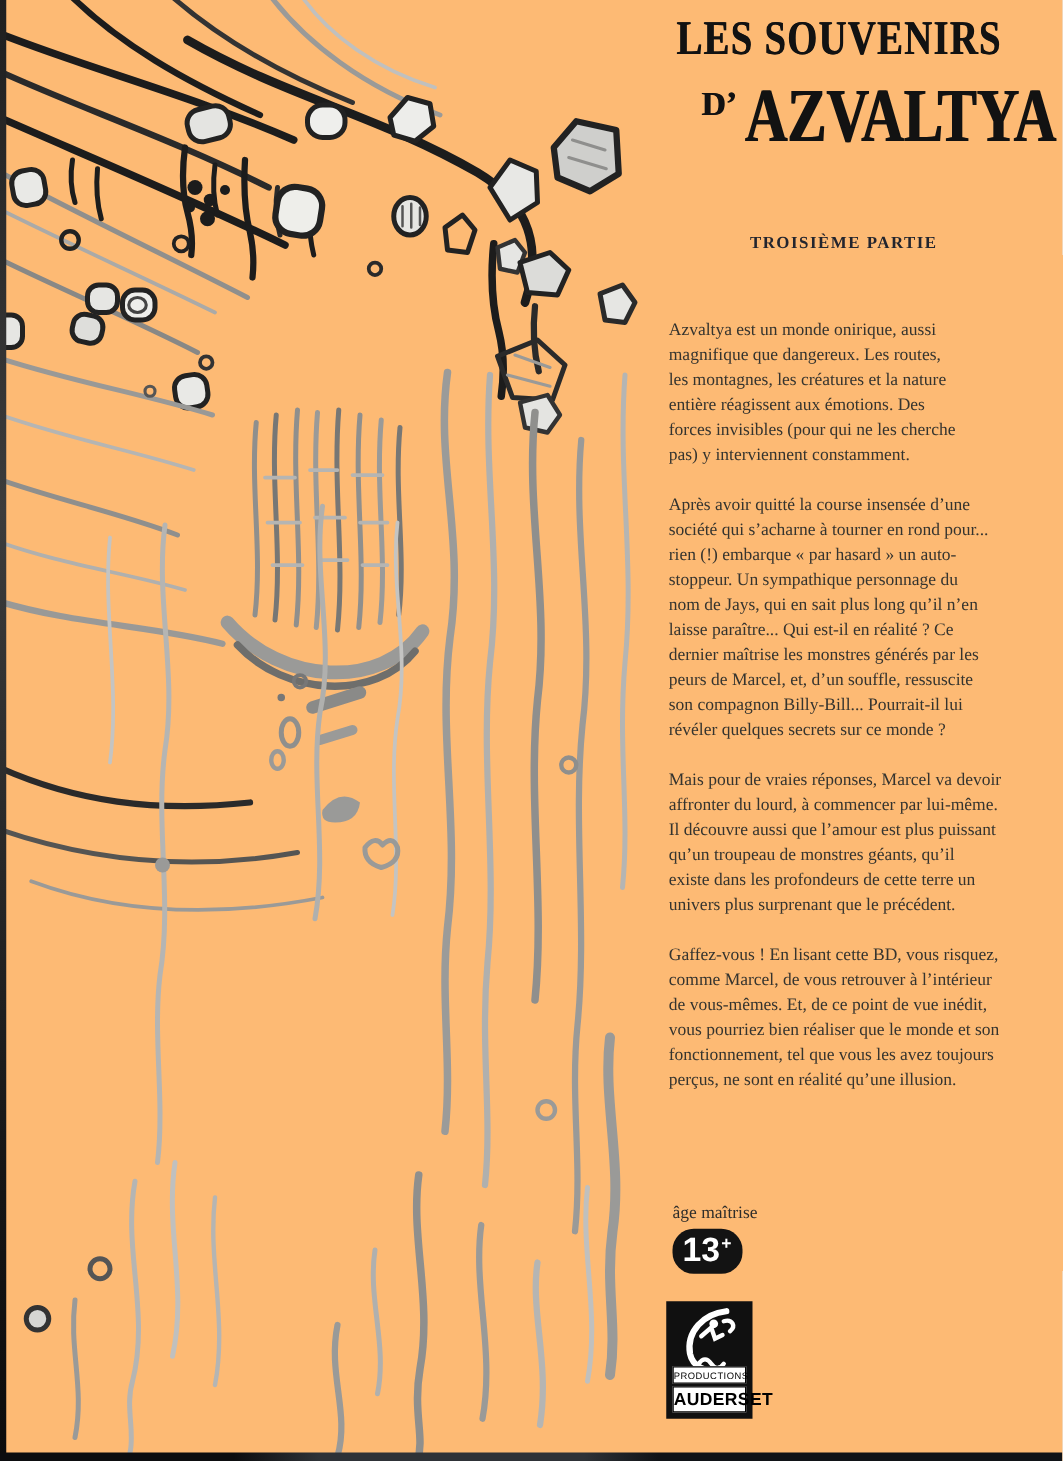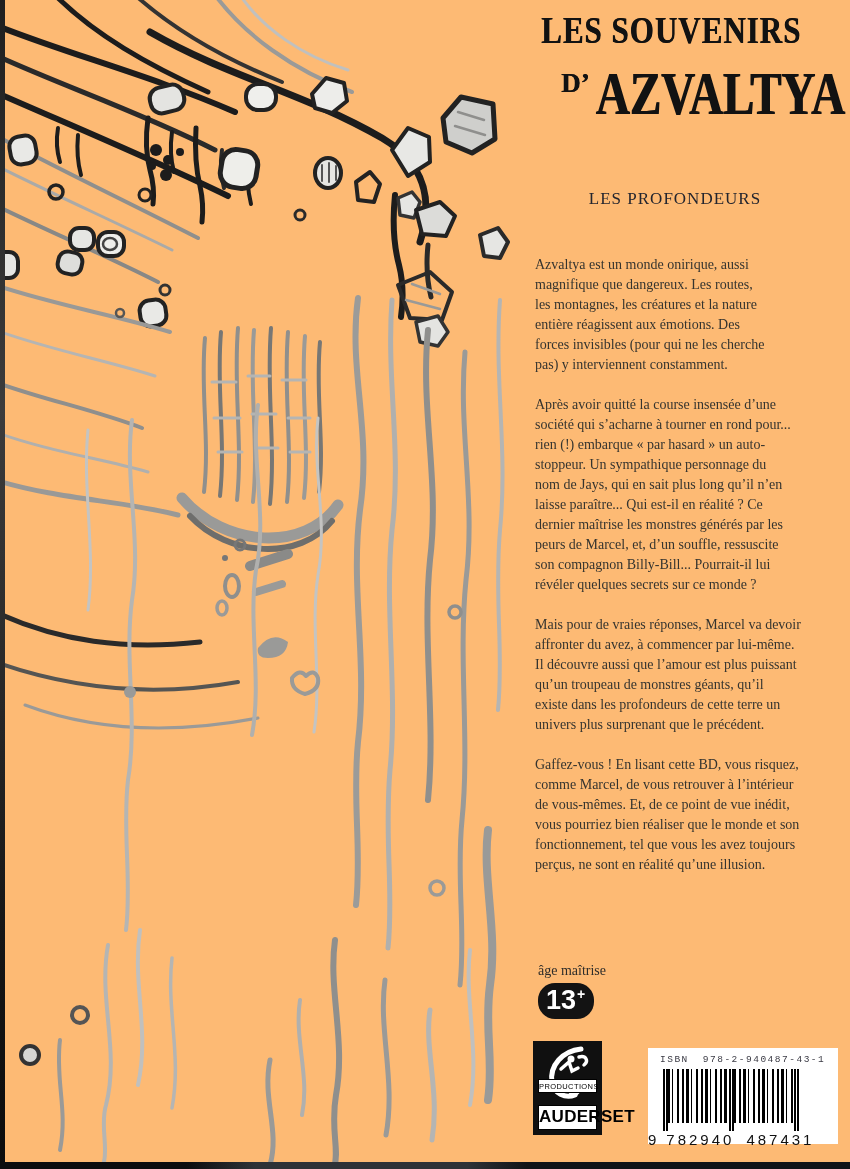--- a/index.html
+++ b/index.html
@@ -53,21 +53,21 @@
   .age-plus{font-size:14px;font-weight:700;margin-top:1px;margin-left:1px;}
 
   
   .logo{position:absolute;left:533px;top:1041px;width:69px;height:94px;background:#101010;
     display:flex;flex-direction:column;justify-content:flex-end;align-items:center;
     padding-bottom:5px;box-sizing:border-box;}
   .logo svg{position:absolute;top:2px;left:2px;}
   .logo-box{background:#fff;color:#000;
     font-family:"Liberation Sans",sans-serif;z-index:2;box-sizing:border-box;}
   .logo-box1{width:59px;font-size:7.5px;letter-spacing:0.4px;padding:2px 0 1px;border:1px solid #000;}
-  .logo-box2{width:59px;font-size:17px;font-weight:700;letter-spacing:0.3px;padding:1px 0 2px;border:1px solid #000;margin-top:12px;}
+  .logo-box2{width:59px;font-size:14px;font-weight:700;letter-spacing:0.3px;padding:1px 0 2px;border:1px solid #000;margin-top:2px;}
 
   
   .barcode{position:absolute;left:648px;top:1048px;width:190px;height:96px;background:#fff;
     font-family:"Liberation Mono",monospace;}
   .isbn-line{display:flex;gap:14px;font-size:9.5px;letter-spacing:1.5px;color:#3a3a44;
     padding:6px 0 0 12px;}
   .bars-wrap{position:relative;margin:4px 0 0 8px;width:150px;height:62px;}
   .bars{
     position:absolute;left:7px;top:0;width:136px;height:54px;
     background:
@@ -214,42 +214,42 @@
 
   <div class="title-block">
     <div class="title-line1">LES SOUVENIRS</div>
     <div class="title-line2">
       <span class="title-d">D’</span>
       <span class="title-name">AZVALTYA</span>
     </div>
   </div>
 
   <div class="subtitle-block">
-    <div class="subtitle-name">LES PROFONDEURS</div>
+    <div class="subtitle-part">TROISIÈME PARTIE</div>
   </div>
 
   <div class="body-block">
     <p class="para">Azvaltya est un monde onirique, aussi
 magnifique que dangereux. Les routes,
 les montagnes, les créatures et la nature
 entière réagissent aux émotions. Des
 forces invisibles (pour qui ne les cherche
 pas) y interviennent constamment.</p>
     <p class="para">Après avoir quitté la course insensée d’une
 société qui s’acharne à tourner en rond pour...
 rien (!) embarque « par hasard » un auto-
 stoppeur. Un sympathique personnage du
 nom de Jays, qui en sait plus long qu’il n’en
 laisse paraître... Qui est-il en réalité ? Ce
 dernier maîtrise les monstres générés par les
 peurs de Marcel, et, d’un souffle, ressuscite
 son compagnon Billy-Bill... Pourrait-il lui
 révéler quelques secrets sur ce monde ?</p>
     <p class="para">Mais pour de vraies réponses, Marcel va devoir
-affronter du avez, à commencer par lui-même.
+affronter du lourd, à commencer par lui-même.
 Il découvre aussi que l’amour est plus puissant
 qu’un troupeau de monstres géants, qu’il
 existe dans les profondeurs de cette terre un
 univers plus surprenant que le précédent.</p>
     <p class="para">Gaffez-vous ! En lisant cette BD, vous risquez,
 comme Marcel, de vous retrouver à l’intérieur
 de vous-mêmes. Et, de ce point de vue inédit,
 vous pourriez bien réaliser que le monde et son
 fonctionnement, tel que vous les avez toujours
 perçus, ne sont en réalité qu’une illusion.</p>
@@ -268,33 +268,16 @@
       <path d="M46,6 C28,8 14,22 17,40 C19,50 30,56 40,52" stroke-width="5"></path>
       <circle cx="36" cy="16" r="3.5" fill="#fff" stroke="none"></circle>
       <path d="M44,14 c7,-2 10,4 5,8" stroke-width="3.5"></path>
       <path d="M26,26 l8,-7 l3,9 l6,-3" stroke-width="3.5"></path>
       <path d="M24,48 q5,-7 10,0 q5,7 10,0" stroke-width="3.5"></path>
     </svg>
     <div class="logo-box logo-box1">PRODUCTIONS</div>
     <div class="logo-box logo-box2">AUDERSET</div>
   </div>
 
-  <div class="barcode">
-    <div class="isbn-line">
-      <span>ISBN</span>
-      <span>978-2-940487-43-1</span>
-    </div>
-    <div class="bars-wrap">
-      <div class="bars"></div>
-      <div class="guard g-left"></div>
-      <div class="guard g-mid"></div>
-      <div class="guard g-right"></div>
-    </div>
-    <div class="digits">
-      <span class="d-left">9</span>
-      <span class="d-g1">782940</span>
-      <span class="d-g2">487431</span>
-    </div>
-  </div>
 
   <div class="scan-edge-left"></div>
   <div class="scan-edge-bottom"></div>
 </div>
 
 </body></html>

